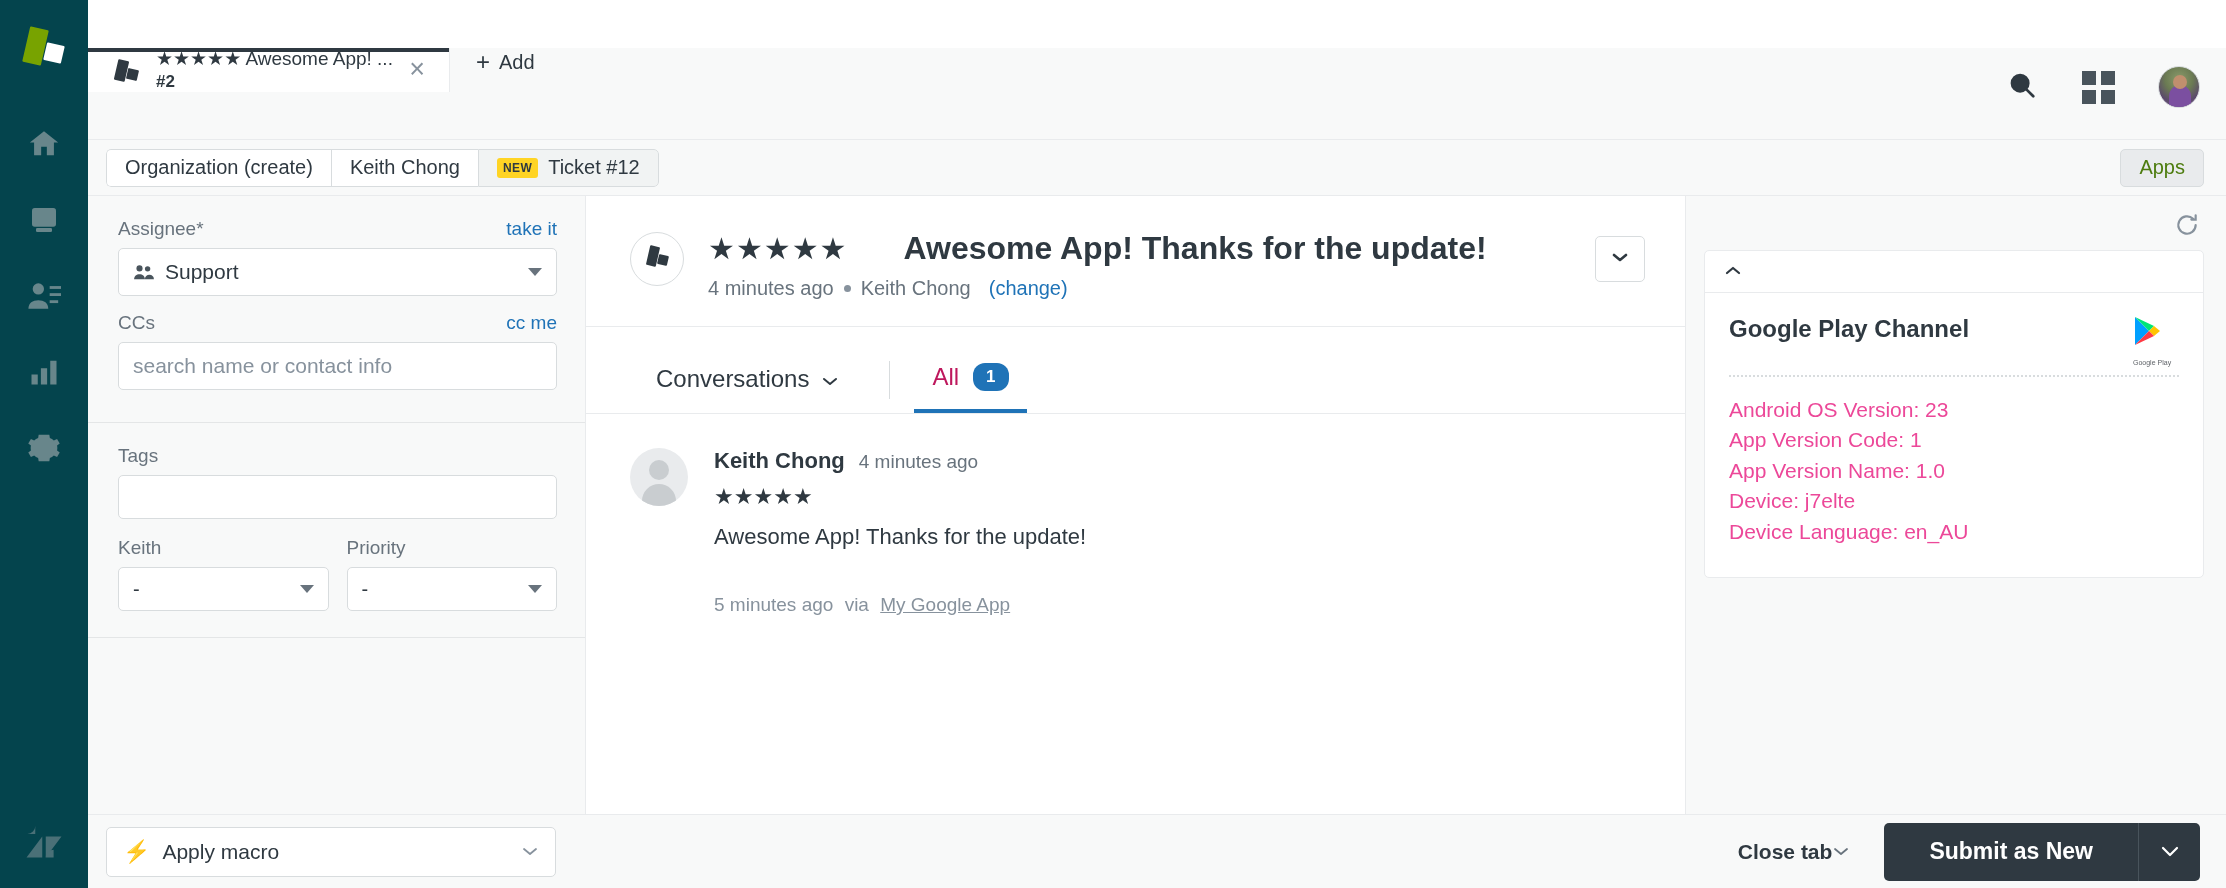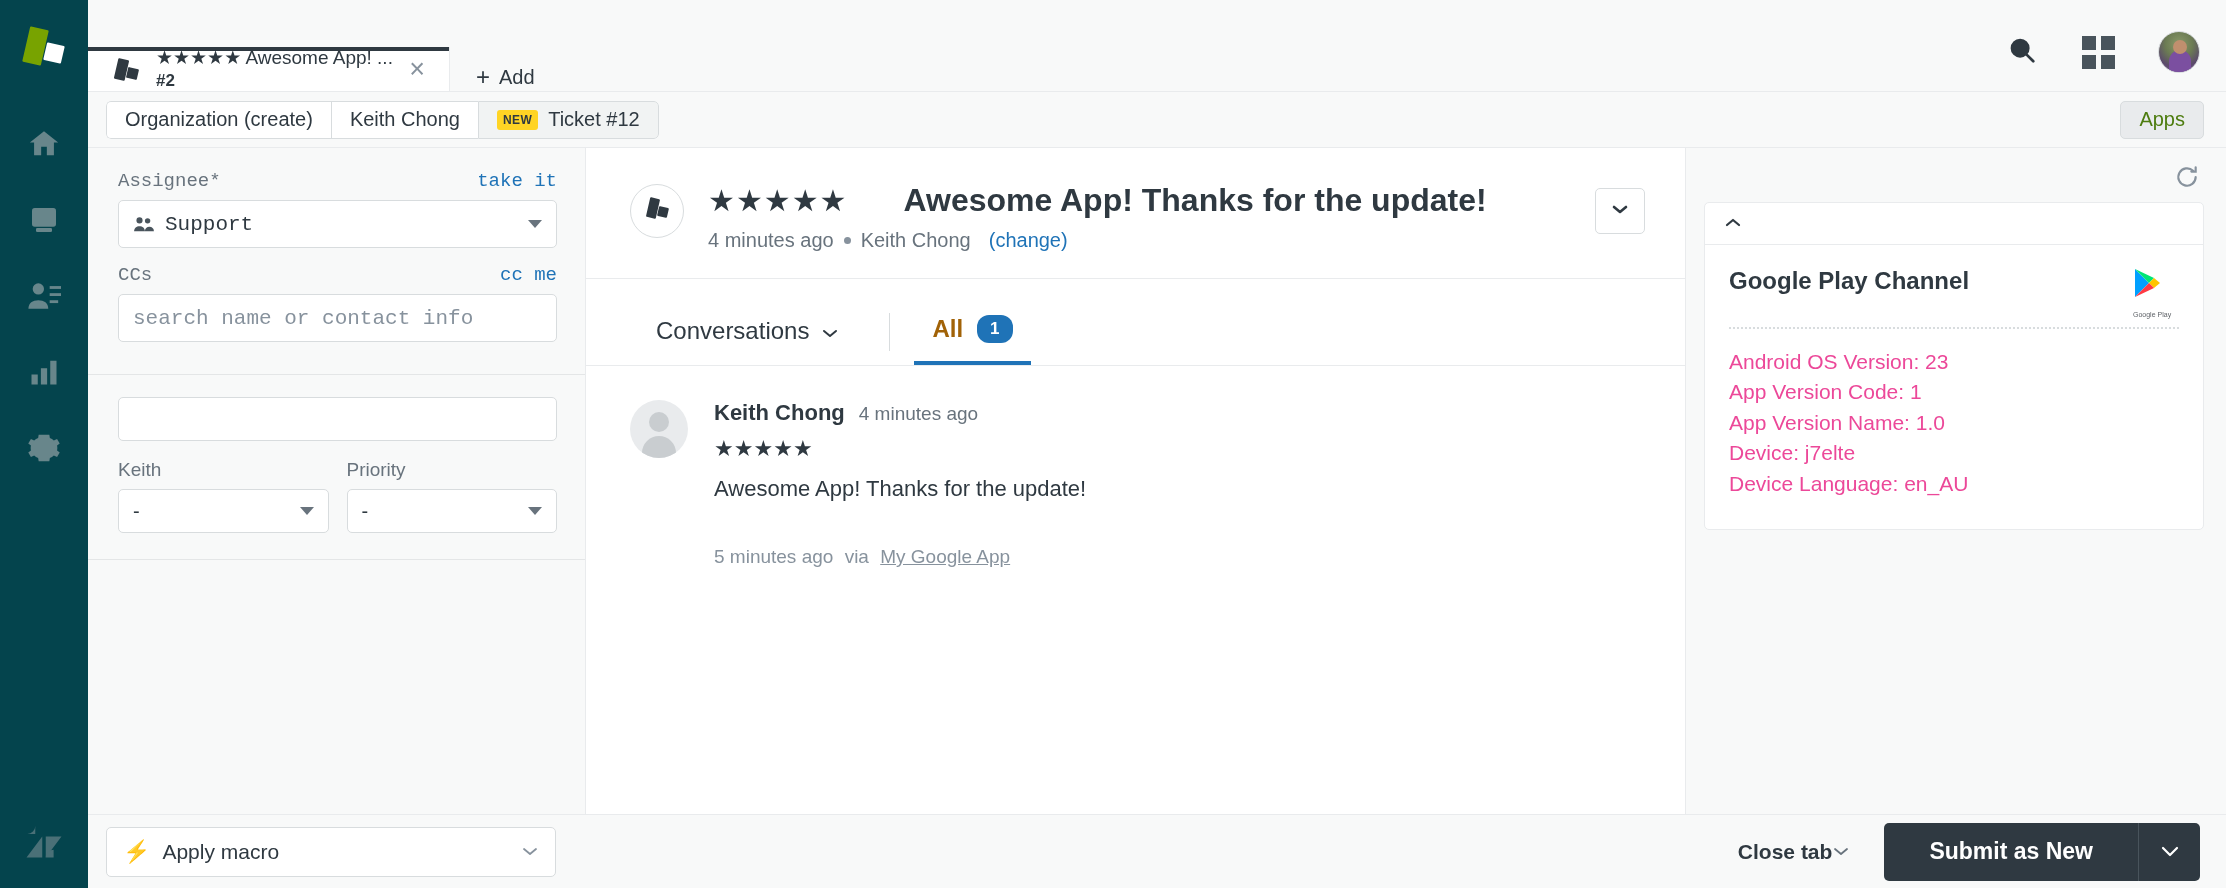--- a/index.html
+++ b/index.html
@@ -42,21 +42,21 @@
   }
   .nav-bottom svg { fill: #4a7077; }
 
   
   .app { flex: 1 1 auto; height: 888px; display: flex; flex-direction: column; min-width: 0; }
 
   
   .topbar {
     height: 92px; background: #f8f9f9;
     border-bottom: 1px solid #e9ebed;
-    display: flex; align-items: flex-end; position: relative;
+    display: flex; align-items: flex-start; position: relative; margin-top: 48px;
   }
   .tab {
     background: #ffffff; width: 362px;
     display: flex; align-items: center; padding: 0 18px 0 24px;
     border-right: 1px solid #e9ebed;
     position: relative; cursor: pointer;
   }
   .tab::before {
     content: ""; position: absolute; top: 0; left: 0; right: 0; height: 4px;
     background: #2f3941;
@@ -141,21 +141,21 @@
   
   .body-area { flex: 1 1 auto; display: flex; min-height: 0; background: #ffffff; }
 
   
   .props {
     width: 498px; flex: 0 0 498px; background: #f8f9f9;
     border-right: 1px solid #e9ebed; overflow: hidden;
   }
   .props-sec { padding: 22px 28px 26px 30px; border-bottom: 1px solid #e4e6e7; }
   .props-sec.last { border-bottom: 1px solid #e4e6e7; }
-  .field { margin-bottom: 6px; font-family: Liberation Mono, monospace; }
+  .field { margin-bottom: 6px; }
   .field-row { display: flex; align-items: baseline; justify-content: space-between; }
   .f-label { font-size: 19px; color: #68737d; margin-bottom: 8px; display: block; }
   .f-link { font-size: 19px; color: #1f73b7; cursor: pointer; }
   .select, .textinput {
     width: 100%; height: 48px; background: #ffffff;
     border: 1px solid #d8dcde; border-radius: 5px;
     display: flex; align-items: center; padding: 0 14px;
     font-size: 21px; color: #2f3941; position: relative; cursor: pointer;
   }
   .select .caret {
@@ -273,21 +273,21 @@
   }
   .conv-left {
     display: flex; align-items: center; gap: 12px; font-size: 24px; color: #2f3941;
     padding: 0 26px 20px 26px; cursor: pointer;
   }
   .conv-sep { width: 1px; height: 38px; background: #d8dcde; margin: 0 24px 14px 24px; }
   .conv-all {
     display: flex; align-items: center; gap: 14px; padding: 0 18px 18px 18px;
     border-bottom: 4px solid #1f73b7; cursor: pointer;
   }
-  .conv-all .lbl { font-size: 24px; color: #a16207; font-weight: bold; text-align: center; }
+  .conv-all .lbl { font-size: 24px; color: #be185d; font-weight: normal; text-align: center; }
   .pill {
     background: #1f73b7; color: #ffffff; font-size: 17px; font-weight: bold;
     border-radius: 12px; padding: 3px 13px; line-height: 1.3;
   }
 
   
   .conv-list { flex: 1 1 auto; overflow: hidden; padding: 34px 40px 0 44px; }
   .conv-item { display: flex; }
   .ci-avatar {
     width: 58px; height: 58px; border-radius: 50%; background: #e9ebed;
@@ -518,20 +518,21 @@
             <span class="f-link">cc me</span>
           </div>
           <div class="textinput">
             <span class="placeholder">search name or contact info</span>
           </div>
         </div>
       </div>
 
       <div class="props-sec last">
         <div class="field">
+          <span class="f-label">Tags</span>
           <div class="tags-box"></div>
         </div>
         <div class="two-col">
           <div>
             <span class="f-label">Keith</span>
             <div class="select sel-sm">
               <span>-</span>
               <span class="caret"></span>
             </div>
           </div>

